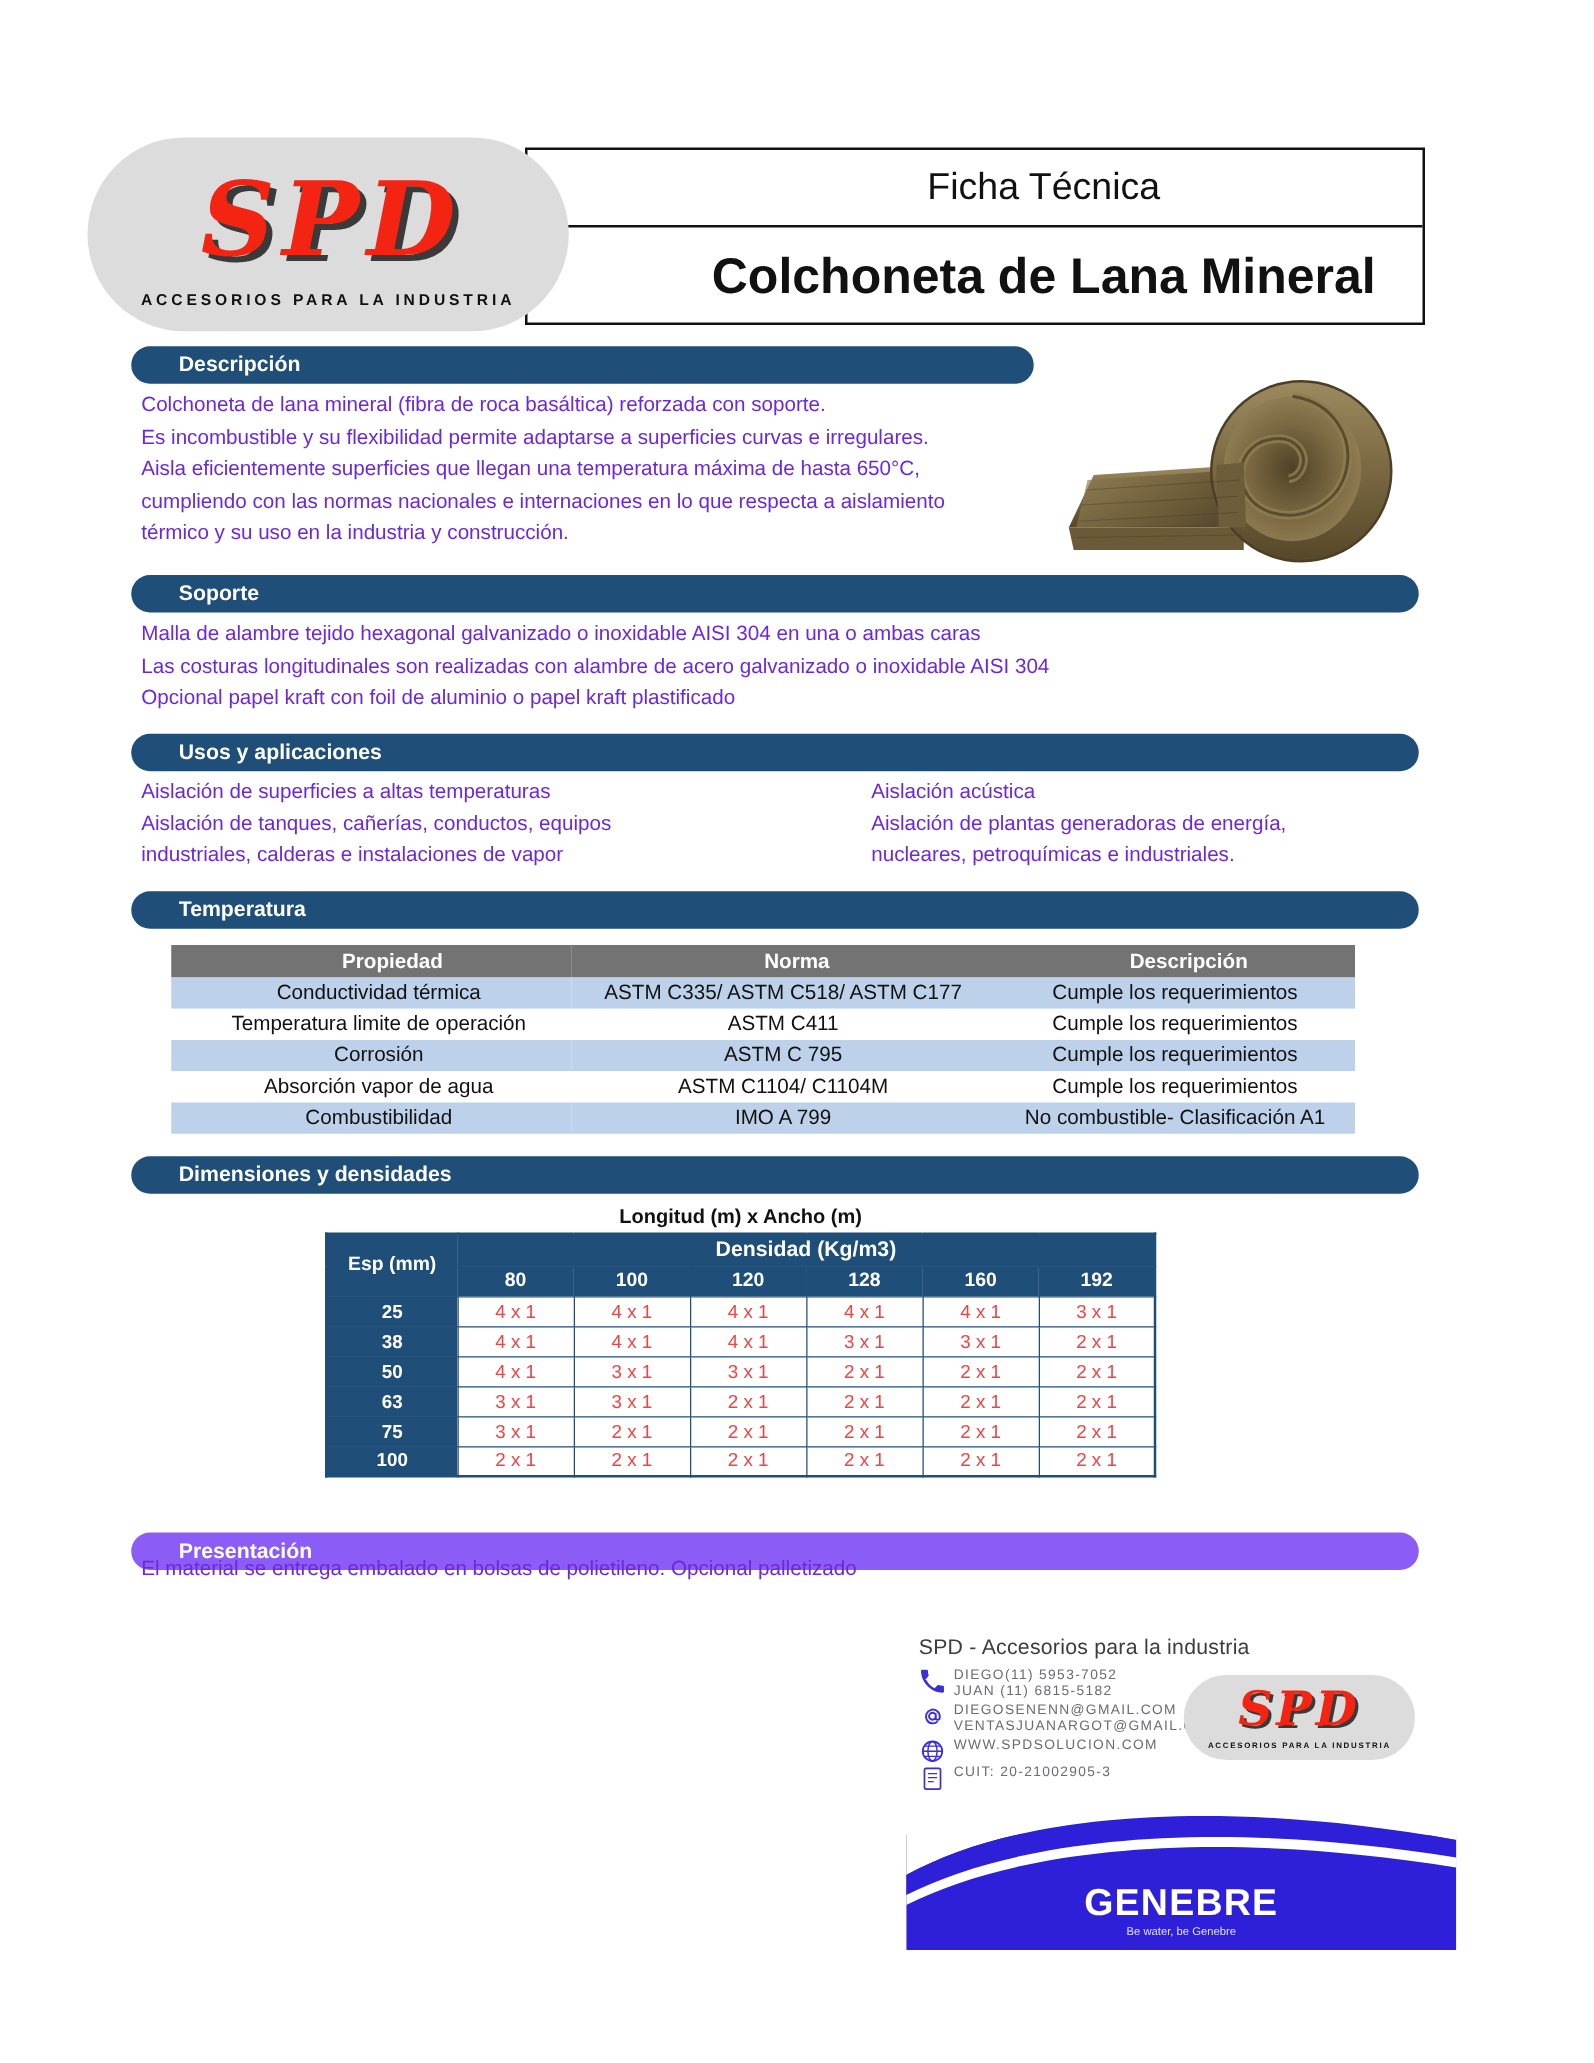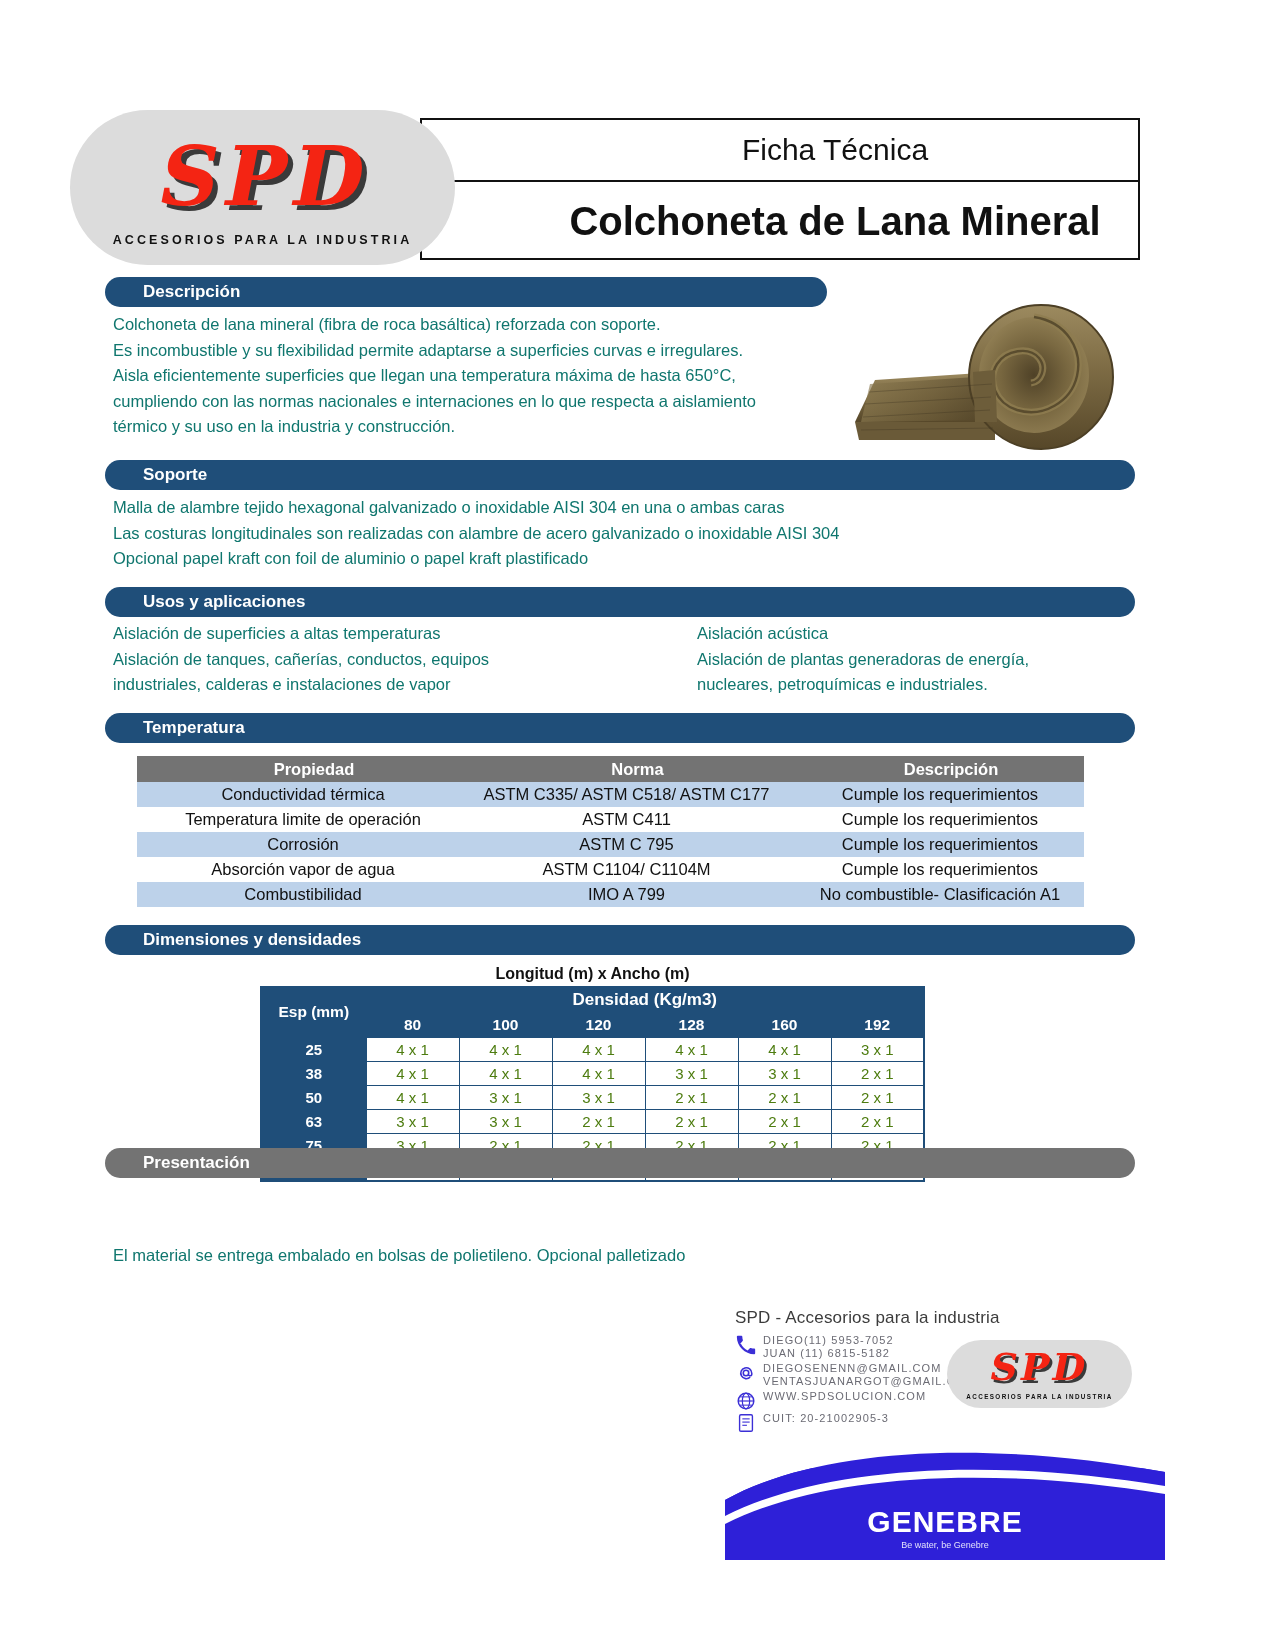--- a/index.html
+++ b/index.html
@@ -51,21 +51,21 @@
 
   
   .bar {
     position: absolute; height: 30px; border-radius: 15px;
     display: flex; align-items: center;
     color: #ffffff; font-weight: bold; font-size: 17px;
     padding-left: 38px;
   }
 
   
-  .txt { position: absolute; font-size: 16.5px; color: #0f766e; line-height: 25.5px; }
+  .txt { position: absolute; font-size: 16.5px; color: #6d28d9; line-height: 25.5px; }
   .txt div { white-space: nowrap; }
 
   
   .photo { position: absolute; left: 845px; top: 272px; width: 290px; height: 190px; }
   .photo svg { display: block; }
 
   
   .prop-table {
     position: absolute; left: 137px; top: 756px;
     width: 947px; border-collapse: collapse;
@@ -96,21 +96,21 @@
     border: 1px solid #1f4e79; text-align: center;
   }
   .dim-table th {
     background: #1f4e79; color: #ffffff; font-weight: bold; font-size: 15.5px;
   }
   .dim-table td.esp {
     background: #1f4e79; color: #ffffff; font-weight: bold; font-size: 15px;
     width: 105px; height: 24px;
   }
   .dim-table td.val {
-    background: #ffffff; color: #4d7c0f; font-size: 15px;
+    background: #ffffff; color: #ef4444; font-size: 15px;
     width: 93px; height: 24px;
   }
   .dim-table th.esp-head { width: 105px; }
   .dim-table th.dens-head { height: 26px; font-size: 17px; }
   .dim-table th.dcol { width: 93px; height: 24px; }
 
   
   .footer { position: absolute; left: 725px; top: 1300px; width: 440px; height: 270px; }
   .footer-title {
     position: absolute; left: 10px; top: 8px;
@@ -340,21 +340,21 @@
         <td class="val">2 x 1</td>
         <td class="val">2 x 1</td>
         <td class="val">2 x 1</td>
         <td class="val">2 x 1</td>
         <td class="val">2 x 1</td>
         <td class="val">2 x 1</td>
       </tr>
     </tbody>
   </table>
 
-  <div class="bar" style="left:105px; top:1148px; width:1030px; background:#737373;">
+  <div class="bar" style="left:105px; top:1226px; width:1030px; background:#8b5cf6;">
     <span>Presentación</span>
   </div>
   <div class="txt" style="left:113px; top:1243px; width:1010px;">
     <div>El material se entrega embalado en bolsas de polietileno. Opcional palletizado</div>
   </div>
 
   <div class="footer">
     <div class="footer-title">SPD - Accesorios para la industria</div>
 
     <div class="contact-row" style="left:10px; top:34px;">

